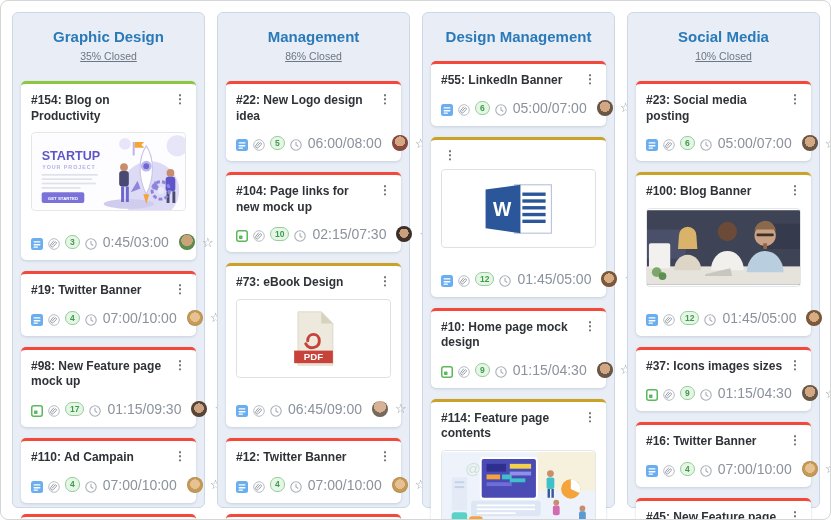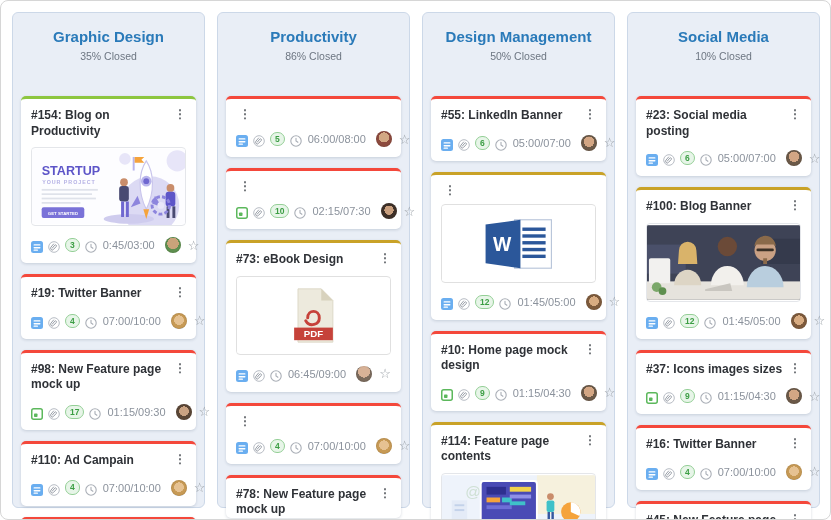--- a/index.html
+++ b/index.html
@@ -2,38 +2,38 @@
 <html><head>
 <meta charset="utf-8">
 <style>
   html,body{margin:0;padding:0;}
   body{width:831px;height:520px;background:#fff;font-family:"Liberation Sans",sans-serif;position:relative;}
   .frame{position:absolute;inset:0;box-sizing:border-box;border:1px solid #d6d6d6;border-radius:8px;
          background:#fff;padding:11px;display:flex;gap:12px;overflow:hidden;}
   .column{width:193px;box-sizing:border-box;background:#e9eef6;border:1px solid #ccd8e8;border-radius:6px;
           padding:8px;display:flex;flex-direction:column;}
   .col-title{text-align:center;font-size:15px;font-weight:700;color:#2a7ab9;margin:7px 0 5px;}
-  .closed{text-align:center;font-size:10.5px;color:#6d7682;margin-bottom:23px;}
+  .closed{text-align:center;font-size:10.5px;color:#6d7682;margin-bottom:8px;text-decoration:underline;}
   .progress{height:5px;border-radius:3px;background:#f5a33b;margin:0 3px 11px;overflow:hidden;}
   .progress .fill{height:100%;background:#97c25d;border-radius:3px;}
   .card{background:#fff;border-radius:5px;border-top:3px solid #f4483b;box-shadow:0 1px 3px rgba(40,60,90,.18);
         margin-bottom:11px;cursor:pointer;}
   .card.accent-green{border-top-color:#8dc63f;}
   .card.accent-yellow{border-top-color:#c9a227;}
   .card-head{display:flex;justify-content:space-between;align-items:flex-start;padding:9px 7px 0 10px;}
   .card-title{font-size:12px;font-weight:700;color:#2f3237;line-height:1.3;padding-right:2px;}
   .menu-btn{color:#5f6368;font-size:12px;font-weight:700;padding:0 3px;line-height:1;}
-  .card-img{margin:8px 10px 0;border:1px solid #e4e6ea;border-radius:4px;overflow:hidden;height:77px;background:#fff;}
+  .card-img{margin:8px 10px 12px;border:1px solid #e4e6ea;border-radius:4px;overflow:hidden;height:77px;background:#fff;}
   .card-img.plain{border-color:#e0e0e0;}
   .card-img svg{display:block;width:100%;height:100%;}
   .card-foot{display:flex;align-items:center;gap:5px;padding:11px 10px 10px;}
   .t-icon{width:12px;height:12px;flex:0 0 auto;}
   .bubble{font-size:8.5px;font-weight:700;color:#3c9e44;background:#e7f5e8;border:1px solid #94cf96;
           border-radius:7px;padding:1px 4px;line-height:1.2;}
-  .time{font-size:11px;color:#8b929c;margin-left:1px;white-space:nowrap;}
+  .time{font-size:14px;color:#8b929c;margin-left:1px;white-space:nowrap;}
   .spacer{flex:1;}
   .avatar{width:16px;height:16px;border-radius:50%;flex:0 0 auto;box-shadow:0 0 0 1px rgba(0,0,0,.08) inset;}
   .a1{background:radial-gradient(circle at 50% 40%,#caa37a 0 45%,#5e8f4f 46% 100%);}
   .a2{background:radial-gradient(circle at 50% 45%,#e6c292 0 40%,#c79a55 41% 72%,#a8b6c4 73% 100%);}
   .a3{background:radial-gradient(circle at 50% 45%,#caa383 0 40%,#5a4636 41% 100%);}
   .a4{background:radial-gradient(circle at 50% 40%,#d2a884 0 40%,#8c4a3e 41% 100%);}
   .a5{background:radial-gradient(circle at 50% 45%,#c99f7e 0 38%,#3e3028 39% 100%);}
   .a6{background:radial-gradient(circle at 50% 35%,#d8b297 0 45%,#7a6a5c 46% 100%);}
   .a7{background:radial-gradient(circle at 50% 42%,#d3a684 0 42%,#6b5948 43% 100%);}
   .a8{background:radial-gradient(circle at 50% 45%,#d8ac82 0 40%,#7d5a3c 41% 100%);}
@@ -191,27 +191,28 @@
         </div>
       </div>
       <div class="card accent-red">
         <div class="card-head">
           <span class="card-title">#80: SEO Analysis</span>
           <span class="menu-btn">⋮</span>
         </div>
       </div>
     </div>
     <div class="column">
-      <div class="col-title">Productivity</div>
+      <div class="col-title">Management</div>
       <div class="closed">86% Closed</div>
       <div class="progress">
         <div class="fill" style="width: 65%;"></div>
       </div>
       <div class="card accent-red">
         <div class="card-head">
+          <span class="card-title">#22: New Logo design idea</span>
           <span class="menu-btn">⋮</span>
         </div>
         <div class="card-foot">
           <span class="t-icon"><svg viewBox="0 0 12 12">
               <rect x="0" y="0" width="12" height="12" rx="2.5" fill="#6aaef0"></rect>
               <rect x="2.5" y="3.2" width="7" height="1.4" rx=".7" fill="#fff"></rect>
               <rect x="2.5" y="6" width="7" height="1.4" rx=".7" fill="#fff"></rect>
               <rect x="2.5" y="8.6" width="4.5" height="1.2" rx=".6" fill="#fff"></rect>
             </svg></span>
           <span class="t-icon"><svg viewBox="0 0 12 12">
@@ -224,20 +225,21 @@
               <path d="M6 3.2 V6 L7.9 7.3" fill="none" stroke="#a9aeb6" stroke-width="1.1" stroke-linecap="round"></path>
             </svg></span>
           <span class="time">06:00/08:00</span>
           <span class="spacer"></span>
           <span class="avatar a4"></span>
           <span class="star">☆</span>
         </div>
       </div>
       <div class="card accent-red">
         <div class="card-head">
+          <span class="card-title">#104: Page links for new mock up</span>
           <span class="menu-btn">⋮</span>
         </div>
         <div class="card-foot">
           <span class="t-icon"><svg viewBox="0 0 12 12">
               <rect x=".75" y=".75" width="10.5" height="10.5" rx="2" fill="#fff" stroke="#5cb85c" stroke-width="1.5"></rect>
               <rect x="3" y="5.5" width="3.5" height="3.5" rx=".8" fill="#5cb85c"></rect>
             </svg></span>
           <span class="t-icon"><svg viewBox="0 0 12 12">
               <circle cx="6" cy="6" r="5.3" fill="#fff" stroke="#b7bcc4" stroke-width="1"></circle>
               <path d="M4.2 7.2 L6.8 4.1 a1 1 0 0 1 1.5 1.3 L5.5 8.4 a1.7 1.7 0 0 1 -2.6-2.2 L5.6 3" fill="none" stroke="#8b929c" stroke-width=".9" stroke-linecap="round"></path>
@@ -286,20 +288,21 @@
               <path d="M6 3.2 V6 L7.9 7.3" fill="none" stroke="#a9aeb6" stroke-width="1.1" stroke-linecap="round"></path>
             </svg></span>
           <span class="time">06:45/09:00</span>
           <span class="spacer"></span>
           <span class="avatar a6"></span>
           <span class="star">☆</span>
         </div>
       </div>
       <div class="card accent-red">
         <div class="card-head">
+          <span class="card-title">#12: Twitter Banner</span>
           <span class="menu-btn">⋮</span>
         </div>
         <div class="card-foot">
           <span class="t-icon"><svg viewBox="0 0 12 12">
               <rect x="0" y="0" width="12" height="12" rx="2.5" fill="#6aaef0"></rect>
               <rect x="2.5" y="3.2" width="7" height="1.4" rx=".7" fill="#fff"></rect>
               <rect x="2.5" y="6" width="7" height="1.4" rx=".7" fill="#fff"></rect>
               <rect x="2.5" y="8.6" width="4.5" height="1.2" rx=".6" fill="#fff"></rect>
             </svg></span>
           <span class="t-icon"><svg viewBox="0 0 12 12">
@@ -319,21 +322,20 @@
       </div>
       <div class="card accent-red">
         <div class="card-head">
           <span class="card-title">#78: New Feature page mock up</span>
           <span class="menu-btn">⋮</span>
         </div>
       </div>
     </div>
     <div class="column">
       <div class="col-title">Design Management</div>
-      <div class="closed">50% Closed</div>
       <div class="progress">
         <div class="fill" style="width: 50%;"></div>
       </div>
       <div class="card accent-red">
         <div class="card-head">
           <span class="card-title">#55: LinkedIn Banner</span>
           <span class="menu-btn">⋮</span>
         </div>
         <div class="card-foot">
           <span class="t-icon"><svg viewBox="0 0 12 12">

